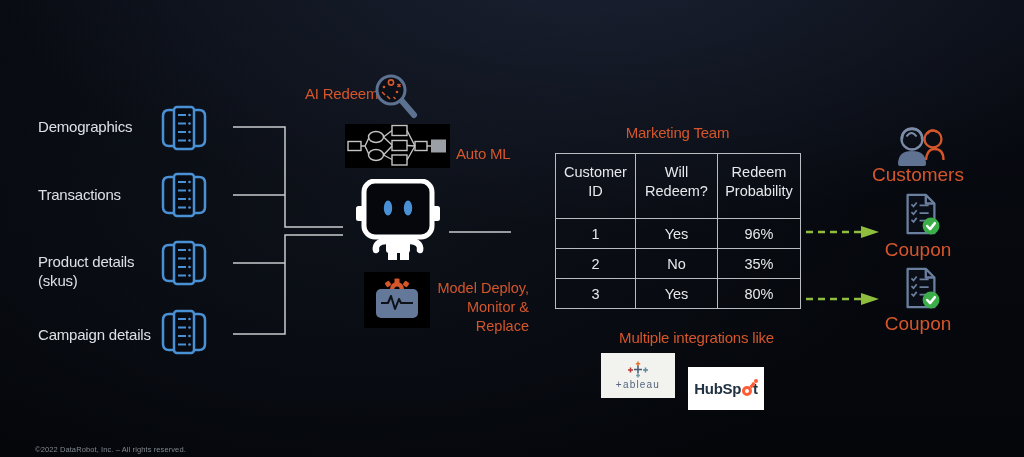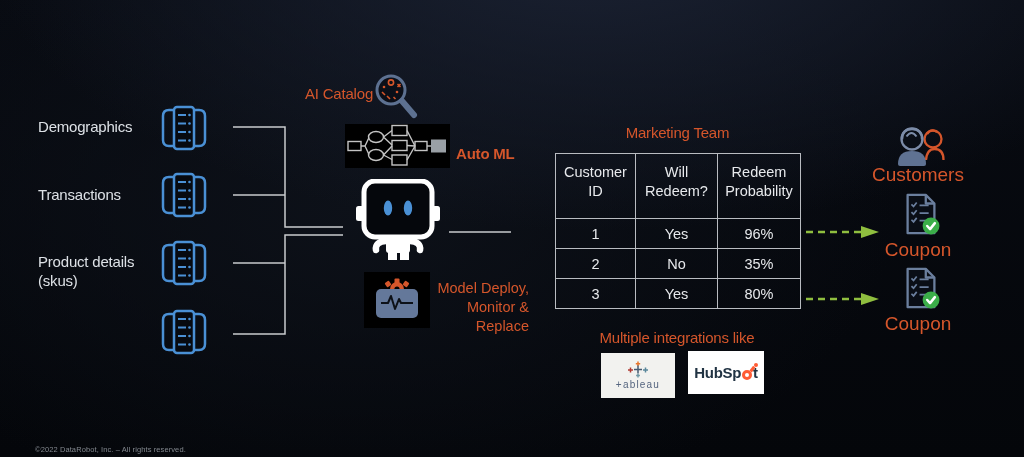--- a/index.html
+++ b/index.html
@@ -60,20 +60,21 @@
       <polygon points="861,293 879,299 861,305" fill="#8fbe3f"></polygon>
     </g>
   </svg>
 
   <div class="abs src-label" style="left:38px; top:118px;">Demographics</div>
   <div class="abs src-label" style="left:38px; top:186px;">Transactions</div>
   <div class="abs src-label" style="left:38px; top:253px;">
     <span style="display:block;">Product details</span>
     <span style="display:block;">(skus)</span>
   </div>
+  <div class="abs src-label" style="left:38px; top:326px;">Campaign details</div>
 
   <svg class="abs" style="left:158px; top:105px;" width="52" height="46" viewBox="0 0 52 46">
     <g stroke="#4a90d5" fill="none" stroke-width="2.5">
       <path d="M15 5 H11 Q5 5 5 11 V35 Q5 41 11 41 H15"></path>
       <path d="M37 5 H41 Q47 5 47 11 V35 Q47 41 41 41 H37"></path>
       <rect x="16" y="2" width="20" height="42" rx="3" fill="#070a10"></rect>
     </g>
     <path d="M20 10 H28 M20 18.5 H28 M20 27 H28 M20 35.5 H28" stroke="#4a90d5" stroke-width="1.8"></path>
     <g fill="#4a90d5">
         <circle cx="31.5" cy="10" r="1.3"></circle>
@@ -118,21 +119,21 @@
     </g>
     <path d="M20 10 H28 M20 18.5 H28 M20 27 H28 M20 35.5 H28" stroke="#4a90d5" stroke-width="1.8"></path>
     <g fill="#4a90d5">
         <circle cx="31.5" cy="10" r="1.3"></circle>
         <circle cx="31.5" cy="18.5" r="1.3"></circle>
         <circle cx="31.5" cy="27" r="1.3"></circle>
         <circle cx="31.5" cy="35.5" r="1.3"></circle>
       </g>
   </svg>
 
-  <div class="abs accent-label orange" style="left:305px; top:85px;">AI Catalog</div>
+  <div class="abs accent-label orange" style="left:305px; top:85px;">AI Redeem</div>
   <svg class="abs" style="left:372px; top:73px;" width="50" height="47" viewBox="0 0 50 47">
     <circle cx="19" cy="17" r="14" stroke="#5d7191" stroke-width="3" fill="rgba(8,11,18,0.55)"></circle>
     <path d="M30 28 L42 42" stroke="#5d7191" stroke-width="6" stroke-linecap="round"></path>
     <g stroke="#d5562b" fill="none" stroke-width="1.6">
       <circle cx="19" cy="9.5" r="2.6"></circle>
       <path d="M25.5 11 l3 3 M28.5 11 l-3 3"></path>
       <path d="M10 19 l3 3"></path>
       <path d="M15 23 l3 3"></path>
       <path d="M21.5 24 l2 2"></path>
     </g>
@@ -153,21 +154,21 @@
         <rect x="47" y="1.5" width="15" height="10"></rect>
         <rect x="47" y="16.5" width="15" height="10"></rect>
         <rect x="47" y="31" width="15" height="10"></rect>
         <path d="M62 6.5 L70 22 M62 21.5 L70 22 M62 36 L70 22"></path>
         <rect x="70" y="17.5" width="12" height="9"></rect>
         <path d="M82 22 H86"></path>
       </g>
       <rect x="86" y="15.5" width="15" height="13" fill="#9aa0a6"></rect>
     </svg>
   </div>
-  <div class="abs accent-label orange" style="left:456px; top:145px;font-weight:bold;">Auto ML</div>
+  <div class="abs accent-label orange" style="left:456px; top:145px;">Auto ML</div>
 
   <svg class="abs" style="left:356px; top:179px;" width="84" height="84" viewBox="0 0 84 84">
     <rect x="0" y="27" width="8" height="15" rx="2.5" fill="#fff"></rect>
     <rect x="76" y="27" width="8" height="15" rx="2.5" fill="#fff"></rect>
     <rect x="8" y="2" width="68" height="56" rx="11" fill="#05070c" stroke="#fff" stroke-width="5"></rect>
     <ellipse cx="32" cy="29" rx="4.2" ry="7.5" fill="#4a90d5"></ellipse>
     <ellipse cx="52" cy="29" rx="4.2" ry="7.5" fill="#4a90d5"></ellipse>
     <path d="M30 58 h24 v13 a3 3 0 0 1 -3 3 h-18 a3 3 0 0 1 -3 -3 z" fill="#fff"></path>
     <path d="M30 62 C23 62 19 66 20 71" stroke="#fff" stroke-width="6.5" fill="none" stroke-linecap="round"></path>
     <path d="M54 62 C61 62 65 66 64 71" stroke="#fff" stroke-width="6.5" fill="none" stroke-linecap="round"></path>
@@ -213,34 +214,34 @@
       <td>35%</td>
     </tr>
     <tr>
       <td>3</td>
       <td>Yes</td>
       <td>80%</td>
     </tr>
   </tbody>
     </table>
 
-  <div class="abs accent-label orange center" style="left:552px; top:329px; width:250px;">Multiple integrations like</div>
+  <div class="abs accent-label orange center" style="left:524px; top:329px; width:250px;text-align:right;">Multiple integrations like</div>
   <div class="abs logo-box tableau-box" style="left:601px; top:353px; width:74px; height:45px;">
     <svg width="24" height="17" viewBox="0 0 24 17">
       <g stroke-width="1.5" fill="none">
         <path d="M12 0.5 V5 M9.8 2.8 H14.2" stroke="#e8762c"></path>
         <path d="M12 4.5 V12.5 M8 8.5 H16" stroke="#465a71"></path>
         <path d="M4.5 6.5 V11.5 M2 9 H7" stroke="#b13a32"></path>
         <path d="M19.5 6.5 V11.5 M17 9 H22" stroke="#59879b"></path>
         <path d="M12 12.8 V16.5 M10.1 14.6 H13.9" stroke="#7199a6"></path>
       </g>
     </svg>
     <div class="tableau-word">+ableau</div>
   </div>
-  <div class="abs logo-box hubspot-box" style="left:688px; top:351px; width:76px; height:43px;">
+  <div class="abs logo-box hubspot-box" style="left:688px; top:367px; width:76px; height:43px;">
     <div class="hs-word">
       <span>HubSp</span>
         <span class="hs-o"></span>
         <span>t</span>
     </div>
   </div>
 
   <svg class="abs" style="left:893px; top:123px;" width="58" height="45" viewBox="0 0 58 45">
     <g stroke="#d5562b" stroke-width="2.3" fill="none">
       <circle cx="40" cy="16" r="8.5"></circle>

